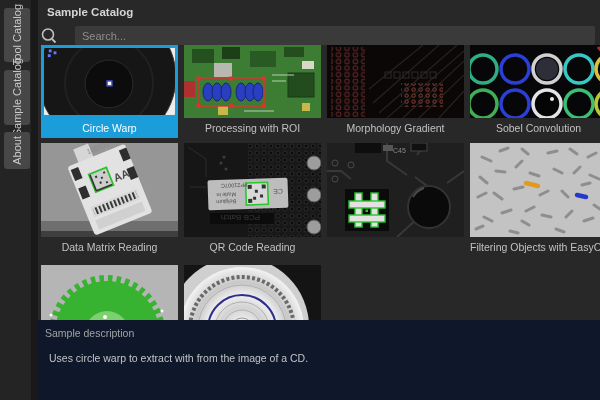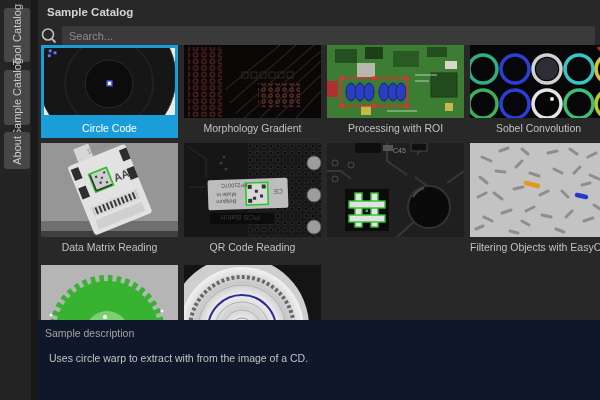--- a/index.html
+++ b/index.html
@@ -31,21 +31,21 @@
   .vtab.t1 { top:70px; height:55px; }
   .vtab.t2 { top:132px; height:37px; }
   
   .page-title {
     position:absolute; left:47px; top:6px;
     font-size:11.5px; font-weight:bold; color:#d4d4d4; z-index:6;
   }
   .search-row { position:absolute; left:40px; top:26px; right:5px; height:19px; display:flex; align-items:center; z-index:6; }
   .search-glyph { width:17px; height:19px; flex:none; }
   .search-input {
-    flex:1; height:19px; margin-left:5px;
+    flex:1; height:19px; margin-left:18px;
     background:#3a3a3a; border:none; border-radius:2px;
     color:#cccccc; font-size:11px; padding:0 7px;
     font-family:"Liberation Sans", sans-serif; outline:none;
   }
   .search-input::placeholder { color:#8d8d8d; }
   
   .grid {
     position:absolute; left:41px; top:45px; width:559px; height:275px;
     overflow:hidden; z-index:1;
   }
@@ -108,57 +108,21 @@
           <circle cx="68" cy="38" r="46" fill="none" stroke="#212121" stroke-width="2"></circle>
           <circle cx="68" cy="39" r="25" fill="#0c0c0c" stroke="#2c2c2c"></circle>
           <rect x="66" y="36" width="5" height="5" fill="#ffffff" stroke="#4a58e8" stroke-width="1.5"></rect>
           <g fill="#5f7bff">
             <rect x="5" y="3" width="3" height="3"></rect>
               <rect x="10" y="5" width="3" height="3"></rect>
               <rect x="4" y="8" width="3" height="3"></rect>
           </g>
         </svg>
       </div>
-      <div class="tile-label">Circle Code</div>
-    </div>
-
-    <div class="tile">
-      <div class="thumb">
-        <svg viewBox="0 0 137 73" preserveAspectRatio="xMidYMid slice">
-          <defs>
-            <pattern id="mg1" width="8.4" height="6.6" patternUnits="userSpaceOnUse">
-              <circle cx="3.2" cy="3.2" r="2.3" fill="#140a0a" stroke="#5c2626" stroke-width="1"></circle>
-            </pattern>
-            <pattern id="mg2" width="7" height="6" patternUnits="userSpaceOnUse">
-              <circle cx="2.6" cy="2.6" r="1.8" fill="#200f0d" stroke="#7a3a34" stroke-width="1"></circle>
-            </pattern>
-          </defs>
-          <rect width="137" height="73" fill="#0b0706"></rect>
-          <g stroke="#262220" stroke-width="1.2">
-            <path d="M137 6 60 73"></path>
-              <path d="M137 16 76 73"></path>
-              <path d="M130 0 52 68"></path>
-            <path d="M112 0 46 58"></path>
-              <path d="M96 0 42 44"></path>
-              <path d="M137 30 92 73"></path>
-              <path d="M137 46 112 73"></path>
-          </g>
-          <g fill="none" stroke="#2e2a28">
-            <rect x="58" y="27" width="6" height="6"></rect>
-              <rect x="67" y="27" width="6" height="6"></rect>
-              <rect x="76" y="27" width="6" height="6"></rect>
-            <rect x="85" y="27" width="6" height="6"></rect>
-              <rect x="94" y="27" width="6" height="6"></rect>
-              <rect x="103" y="27" width="6" height="6"></rect>
-          </g>
-          <rect x="4" y="2" width="34" height="70" fill="url(#mg1)"></rect>
-          <rect x="74" y="38" width="42" height="24" fill="url(#mg2)"></rect>
-        </svg>
-      </div>
-      <div class="tile-label">Morphology Gradient</div>
+      <div class="tile-label">Circle Warp</div>
     </div>
 
     <div class="tile">
       <div class="thumb">
         <svg viewBox="0 0 137 73" preserveAspectRatio="xMidYMid slice">
           <rect width="137" height="73" fill="#3d7d33"></rect>
           <rect x="8" y="4" width="22" height="14" fill="#24501f"></rect>
           <rect x="38" y="2" width="18" height="12" fill="#1c3f18"></rect>
           <rect x="66" y="6" width="26" height="16" fill="#2a5a24"></rect>
           <rect x="100" y="2" width="20" height="10" fill="#244e1e"></rect>
@@ -182,20 +146,56 @@
             <rect x="12.5" y="31.5" width="4" height="4"></rect>
               <rect x="45" y="31.5" width="4" height="4"></rect>
               <rect x="78" y="31.5" width="4" height="4"></rect>
             <rect x="12.5" y="59" width="4" height="4"></rect>
               <rect x="45" y="59" width="4" height="4"></rect>
               <rect x="78" y="59" width="4" height="4"></rect>
           </g>
         </svg>
       </div>
       <div class="tile-label">Processing with ROI</div>
+    </div>
+
+    <div class="tile">
+      <div class="thumb">
+        <svg viewBox="0 0 137 73" preserveAspectRatio="xMidYMid slice">
+          <defs>
+            <pattern id="mg1" width="8.4" height="6.6" patternUnits="userSpaceOnUse">
+              <circle cx="3.2" cy="3.2" r="2.3" fill="#140a0a" stroke="#5c2626" stroke-width="1"></circle>
+            </pattern>
+            <pattern id="mg2" width="7" height="6" patternUnits="userSpaceOnUse">
+              <circle cx="2.6" cy="2.6" r="1.8" fill="#200f0d" stroke="#7a3a34" stroke-width="1"></circle>
+            </pattern>
+          </defs>
+          <rect width="137" height="73" fill="#0b0706"></rect>
+          <g stroke="#262220" stroke-width="1.2">
+            <path d="M137 6 60 73"></path>
+              <path d="M137 16 76 73"></path>
+              <path d="M130 0 52 68"></path>
+            <path d="M112 0 46 58"></path>
+              <path d="M96 0 42 44"></path>
+              <path d="M137 30 92 73"></path>
+              <path d="M137 46 112 73"></path>
+          </g>
+          <g fill="none" stroke="#2e2a28">
+            <rect x="58" y="27" width="6" height="6"></rect>
+              <rect x="67" y="27" width="6" height="6"></rect>
+              <rect x="76" y="27" width="6" height="6"></rect>
+            <rect x="85" y="27" width="6" height="6"></rect>
+              <rect x="94" y="27" width="6" height="6"></rect>
+              <rect x="103" y="27" width="6" height="6"></rect>
+          </g>
+          <rect x="4" y="2" width="34" height="70" fill="url(#mg1)"></rect>
+          <rect x="74" y="38" width="42" height="24" fill="url(#mg2)"></rect>
+        </svg>
+      </div>
+      <div class="tile-label">Morphology Gradient</div>
     </div>
 
     <div class="tile">
       <div class="thumb">
         <svg viewBox="0 0 137 73" preserveAspectRatio="xMidYMid slice">
           <rect width="137" height="73" fill="#070709"></rect>
           <circle cx="77" cy="24" r="11" fill="#2e2e38"></circle>
           <circle cx="77" cy="59" r="11" fill="#050505"></circle>
           <g fill="none" stroke-width="3.5">
             <circle cx="13" cy="24" r="14" stroke="#2fae82"></circle>

